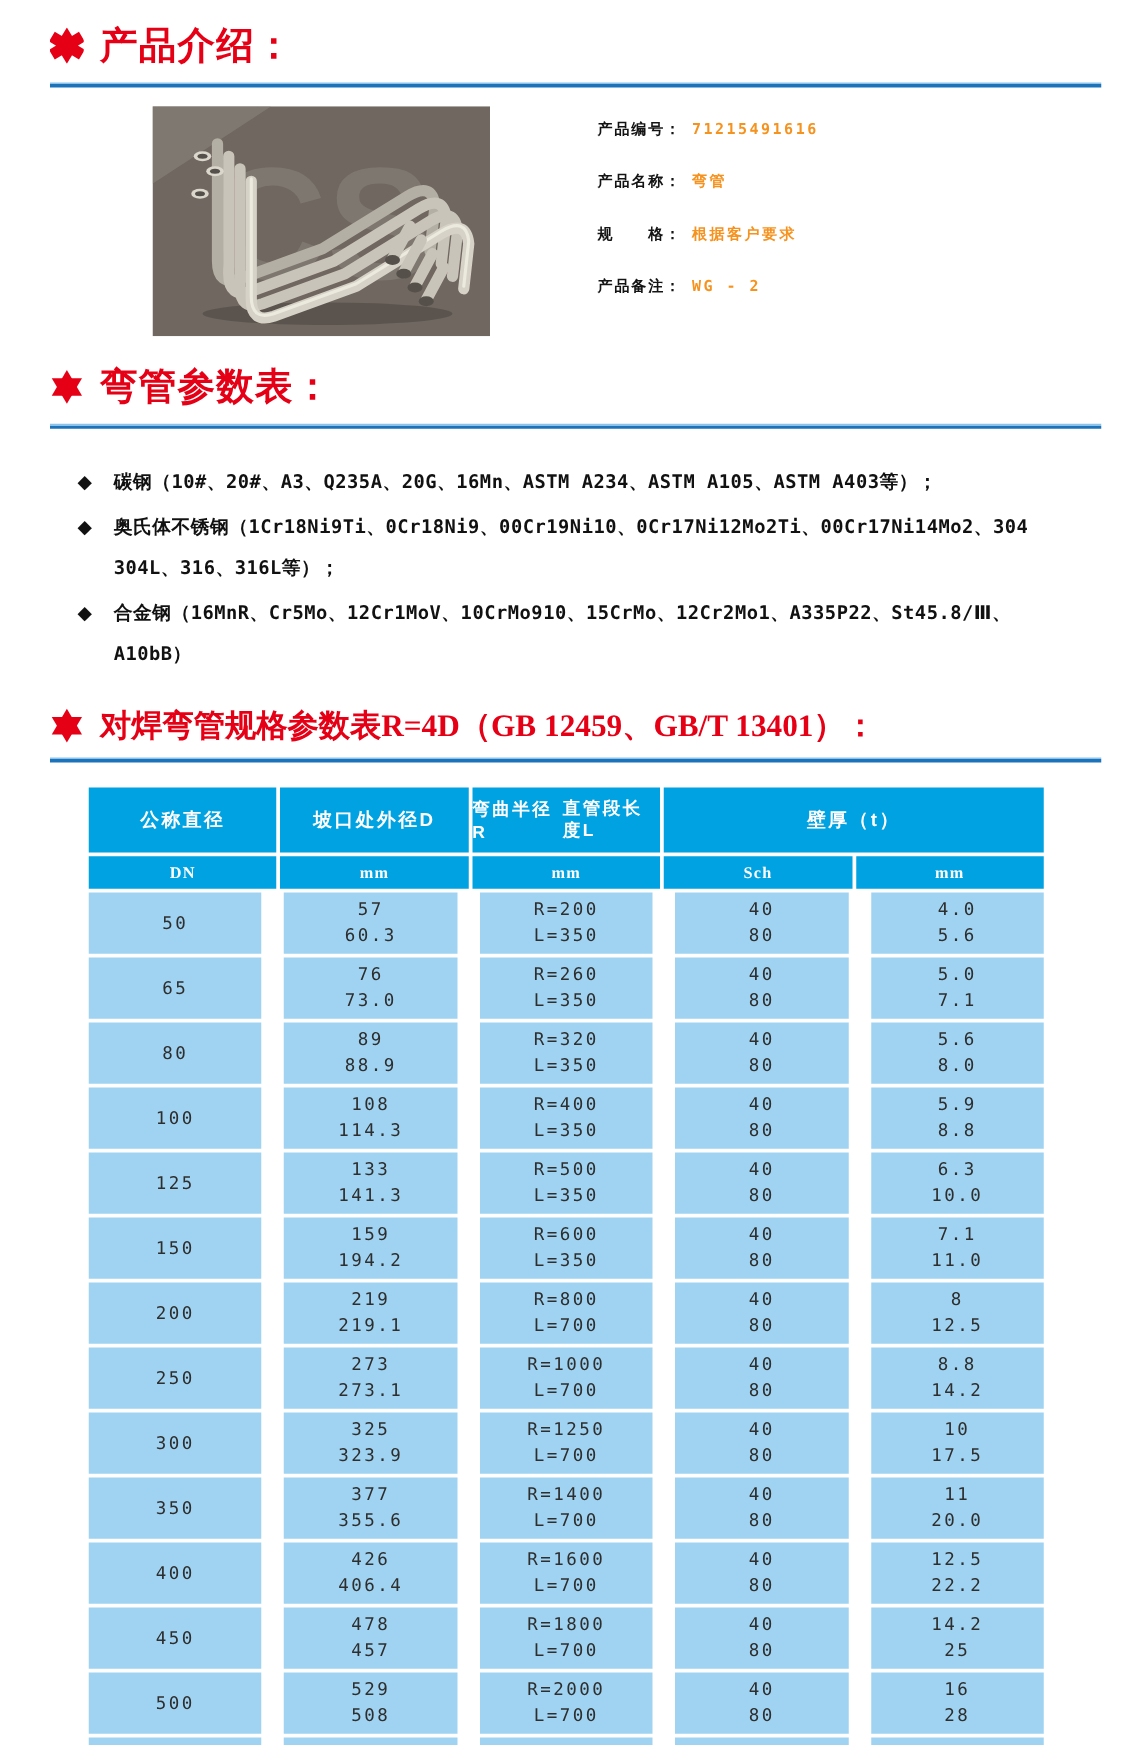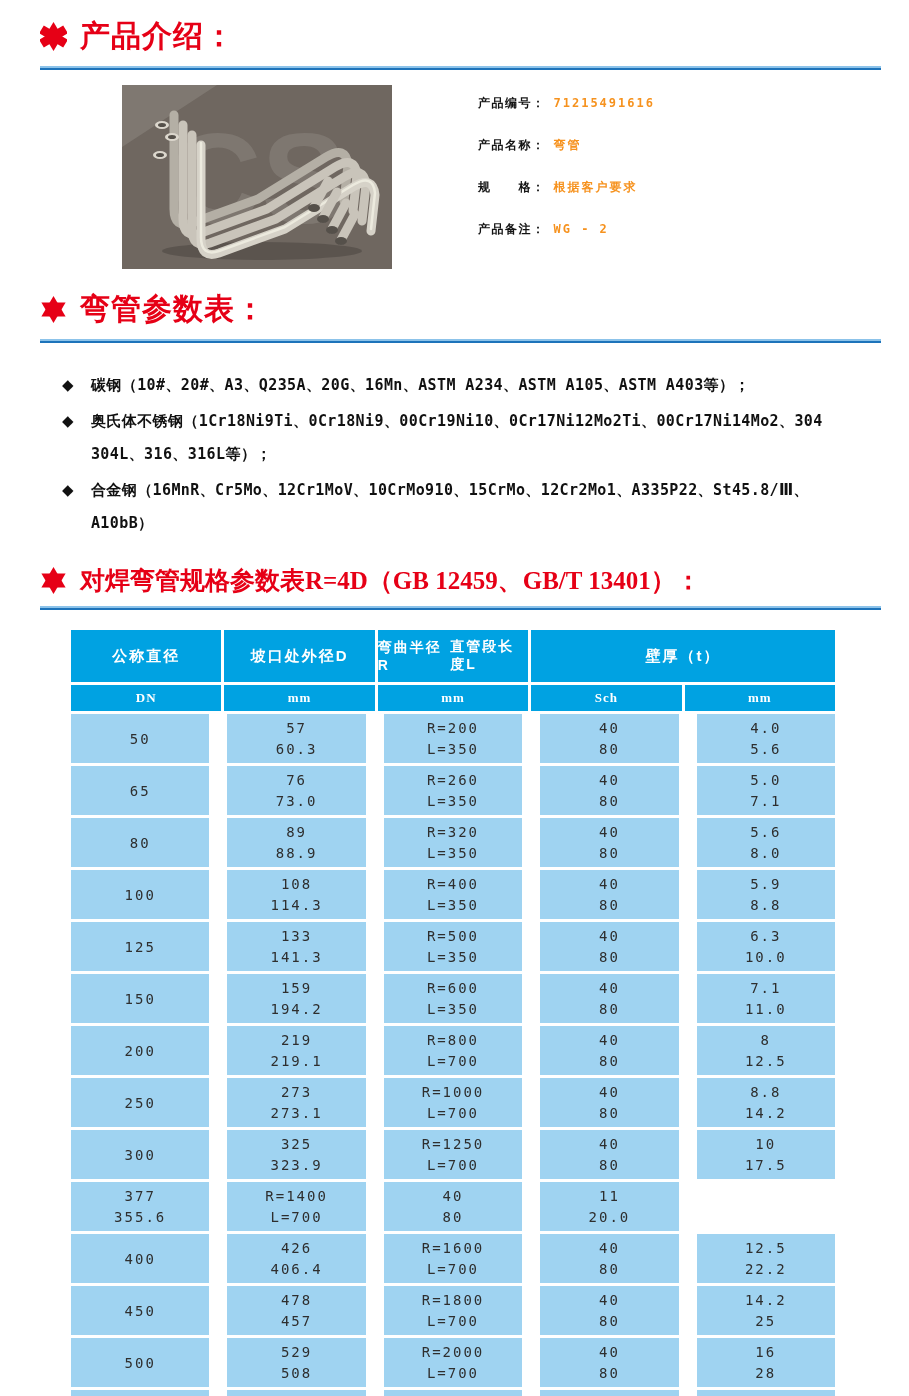--- a/index.html
+++ b/index.html
@@ -358,20 +358,23 @@
       <span>40</span>
             <span>80</span>
     </div>
     <div class="cell two">
       <span>10</span>
             <span>17.5</span>
     </div>
   </div>
 
   <div class="grid t-row">
+    <div class="cell">
+            <span>350</span>
+          </div>
     <div class="cell two">
       <span>377</span>
             <span>355.6</span>
     </div>
     <div class="cell two">
       <span>R=1400</span>
             <span>L=700</span>
     </div>
     <div class="cell two">
       <span>40</span>

